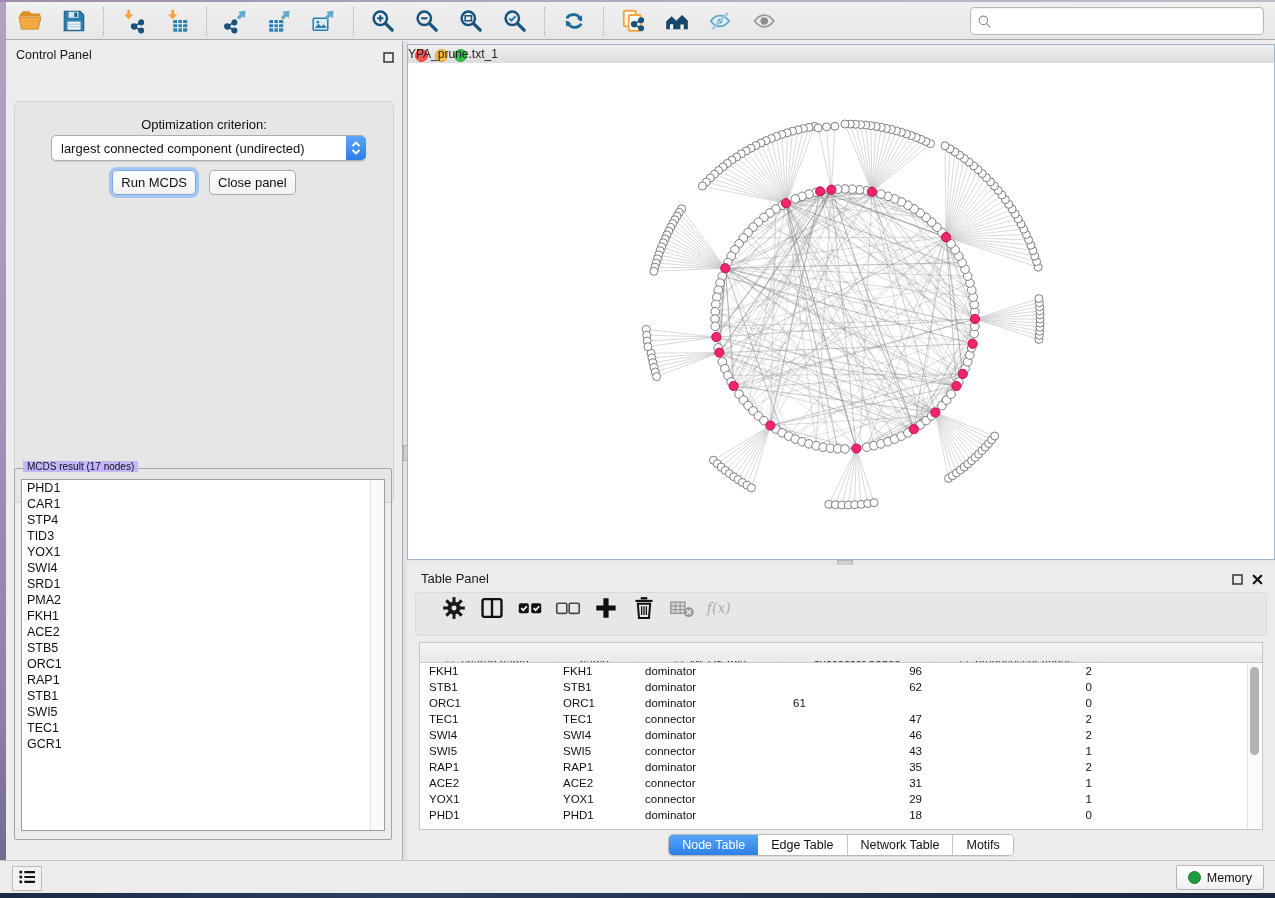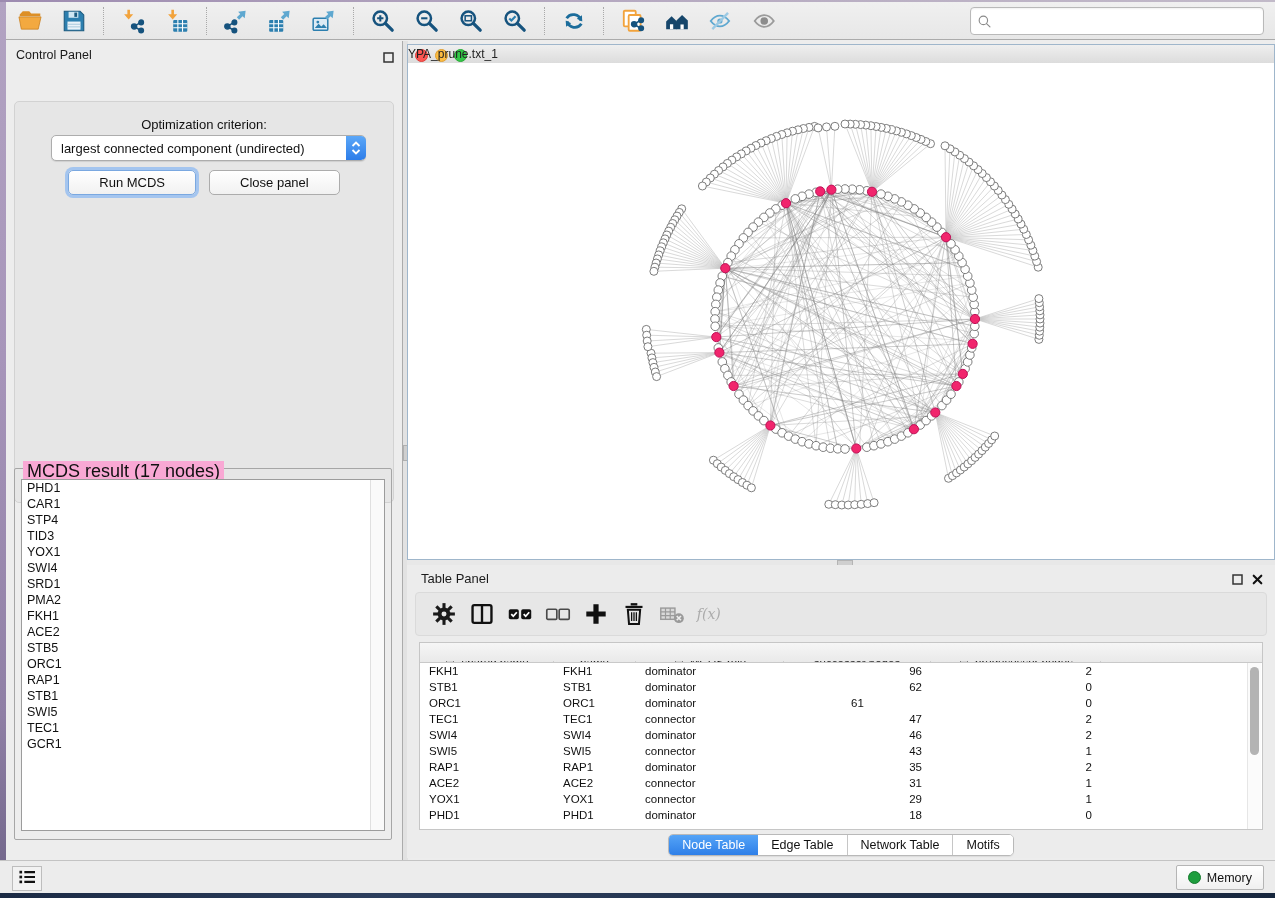--- a/index.html
+++ b/index.html
@@ -26,45 +26,45 @@
   .cp-tabs{position:absolute;left:72px;top:30px;height:23px;display:flex;border:1px solid #ACACAC;border-radius:5px;overflow:hidden;background:#fff;box-shadow:0 1px 1px rgba(0,0,0,.08);}
   .cp-tab{padding:0 14px;font-size:12.5px;color:#1b1b1b;display:flex;align-items:center;background:#fff;border-right:1px solid #C4C4C4;}
   .cp-tab:last-child{border-right:none;}
   .cp-tab.active{background:linear-gradient(180deg,#55A4F7,#2E7FE8);color:#fff;border-right:none;}
   .cp-content{position:absolute;left:8px;top:60px;width:378px;height:400px;background:#E6E6E6;border:1px solid #D2D2D2;border-radius:5px;}
   .opt-label{position:absolute;left:0;top:15px;width:100%;text-align:center;font-size:13px;color:#111;}
   .dropdown{position:absolute;left:36px;top:33px;width:313px;height:24px;background:#fff;border:1px solid #ADADAD;border-radius:5px;box-shadow:0 1px 1px rgba(0,0,0,.1);display:flex;align-items:center;}
   .dropdown .dval{flex:1;font-size:13px;color:#111;padding-left:9px;white-space:nowrap;overflow:hidden;}
   .dropdown .stepper{width:20px;height:24px;margin-right:-1px;border-radius:0 5px 5px 0;background:linear-gradient(180deg,#5BA7F8,#2D7DE9);display:flex;align-items:center;justify-content:center;}
   .btn-row{position:absolute;left:0;top:68px;width:100%;display:flex;justify-content:center;gap:13px;}
-  .pushbtn{height:23px;padding:0 30px;background:linear-gradient(180deg,#FFFFFF,#F1F1F1);border:1px solid #ACACAC;border-radius:5px;font-size:13px;color:#111;display:flex;align-items:center;}
+  .pushbtn{height:23px;padding:0 8px;background:linear-gradient(180deg,#FFFFFF,#F1F1F1);border:1px solid #ACACAC;border-radius:5px;font-size:13px;color:#111;display:flex;align-items:center;}
   .pushbtn.focused{box-shadow:0 0 0 3px rgba(110,170,245,.55);border-color:#7AA8E0;}
   .groupbox{position:absolute;left:8px;top:427px;width:376px;height:370px;border:1px solid #A6A6A6;border-radius:2px;}
-  .groupbox .legend{position:absolute;left:8px;top:-8px;background:#f9a8d4;padding:0 4px;font-size:18px;color:#111;}
+  .groupbox .legend{position:absolute;left:8px;top:-8px;background:#c4b5fd;padding:0 4px;font-size:10px;color:#111;}
   .mcds-list{position:absolute;left:6px;top:10px;width:362px;height:350px;background:#fff;border:1px solid #9C9C9C;overflow:hidden;}
   .mcds-item{font-size:12.5px;color:#111;line-height:16px;padding-left:5px;}
   .list-track{position:absolute;right:0;top:0;width:13px;height:100%;background:#FAFAFA;border-left:1px solid #E0E0E0;}
   
   .v-split{position:absolute;left:402px;top:41px;width:5px;height:819px;background:#E2E2E2;border-left:1px solid #ABABAB;}
   .v-split .handle{position:absolute;left:0px;top:404px;width:4px;height:14px;background:#CFCFCF;border:1px solid #B0B0B0;}
   .h-split{position:absolute;left:407px;top:560px;width:868px;height:5px;background:#E8E8E8;}
   .h-split .handle{position:absolute;left:430px;top:0px;width:14px;height:4px;background:#CFCFCF;border:1px solid #B4B4B4;}
   
   .net-window{position:absolute;left:407px;top:44px;width:868px;height:516px;background:#fff;border:1px solid #9FB6CB;box-sizing:border-box;}
   .net-titlebar{position:absolute;left:0;top:0;width:100%;height:18px;background:linear-gradient(180deg,#EFEFEF,#DCDCDC);border-bottom:1px solid #BDBDBD;}
   .tl{position:absolute;top:4px;width:11px;height:11px;border-radius:50%;}
   .tl.red{left:7px;background:#FC5753;border:.5px solid #DF3A36;}
   .tl.yellow{left:27px;background:#FDBC40;border:.5px solid #DE9F34;}
   .tl.green{left:46px;background:#33C748;border:.5px solid #27AA35;}
   .net-title{position:absolute;left:0;top:2px;width:100%;text-align:left;font-size:12px;color:#222;}
   .net-canvas{position:absolute;left:0;top:18px;width:866px;height:496px;background:#fff;}
   
   .table-panel{position:absolute;left:407px;top:565px;width:868px;height:293px;background:#ECECEC;}
   .tp-title{position:absolute;left:14px;top:6px;font-size:13px;color:#1b1b1b;}
-  .tp-toolbar{position:absolute;left:8px;top:27px;width:852px;height:44px;background:#E7E7E7;border:1px solid #DADADA;border-radius:4px;display:flex;align-items:center;padding-left:14px;box-sizing:border-box;gap:10px;}
+  .tp-toolbar{position:absolute;left:8px;top:27px;width:852px;height:44px;background:#E7E7E7;border:1px solid #DADADA;border-radius:4px;display:flex;align-items:flex-start;padding-left:24px;box-sizing:border-box;gap:10px;}
   .tpt-btn{width:28px;height:30px;display:flex;align-items:center;justify-content:center;}
   .tbl{position:absolute;left:12px;top:77px;width:844px;height:188px;background:#fff;border:1px solid #C6C6C6;box-sizing:border-box;overflow:hidden;}
   .tbl-head{display:flex;height:19px;background:linear-gradient(180deg,#F6F6F6,#E9E9E9);border-bottom:1px solid #C9C9C9;}
   .th-cell{display:flex;align-items:center;justify-content:center;gap:5px;font-size:11.5px;color:#222;border-right:1px solid #CDCDCD;box-sizing:border-box;overflow:hidden;margin-top:18px;}
   .tbl-body .row{display:flex;height:16px;align-items:center;}
   .td-cell{font-size:11.5px;color:#111;box-sizing:border-box;padding:0 9px;white-space:nowrap;overflow:hidden;}
   .tbl-track{position:absolute;right:1px;top:20px;width:13px;height:166px;background:#FBFBFB;border-left:1px solid #E6E6E6;}
   .tbl-thumb{position:absolute;left:2px;top:4px;width:9px;height:88px;background:#B3B3B3;border-radius:5px;}
   .tp-tabs{position:absolute;left:0;top:269px;width:100%;display:flex;justify-content:center;}
   .tp-tabs-inner{display:flex;border:1px solid #B9B9B9;border-radius:5px;overflow:hidden;background:#fff;box-shadow:0 1px 1px rgba(0,0,0,.07);}
@@ -1106,21 +1106,21 @@
             <div class="td-cell" style="width: 134px; text-align: left;">STB1</div>
             <div class="td-cell" style="width: 82px; text-align: left;">STB1</div>
             <div class="td-cell" style="width: 148px; text-align: left;">dominator</div>
             <div class="td-cell" style="width: 147px; text-align: right;">62</div>
             <div class="td-cell" style="width: 170px; text-align: right;">0</div>
           </div>
           <div class="row">
             <div class="td-cell" style="width: 134px; text-align: left;">ORC1</div>
             <div class="td-cell" style="width: 82px; text-align: left;">ORC1</div>
             <div class="td-cell" style="width: 148px; text-align: left;">dominator</div>
-            <div class="td-cell" style="width: 147px; text-align: center;">61</div>
+            <div class="td-cell" style="width: 147px; text-align: left;">61</div>
             <div class="td-cell" style="width: 170px; text-align: right;">0</div>
           </div>
           <div class="row">
             <div class="td-cell" style="width: 134px; text-align: left;">TEC1</div>
             <div class="td-cell" style="width: 82px; text-align: left;">TEC1</div>
             <div class="td-cell" style="width: 148px; text-align: left;">connector</div>
             <div class="td-cell" style="width: 147px; text-align: right;">47</div>
             <div class="td-cell" style="width: 170px; text-align: right;">2</div>
           </div>
           <div class="row">

